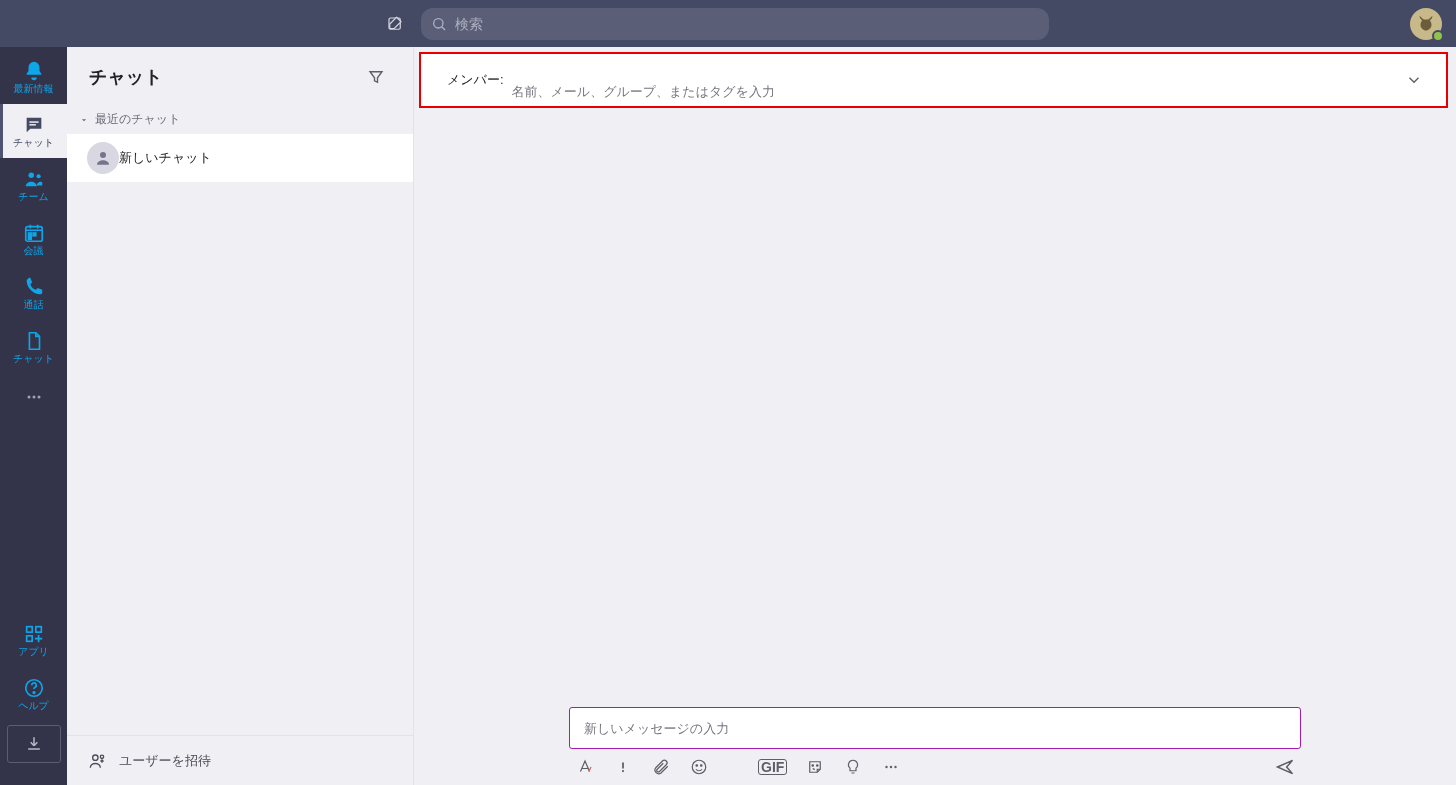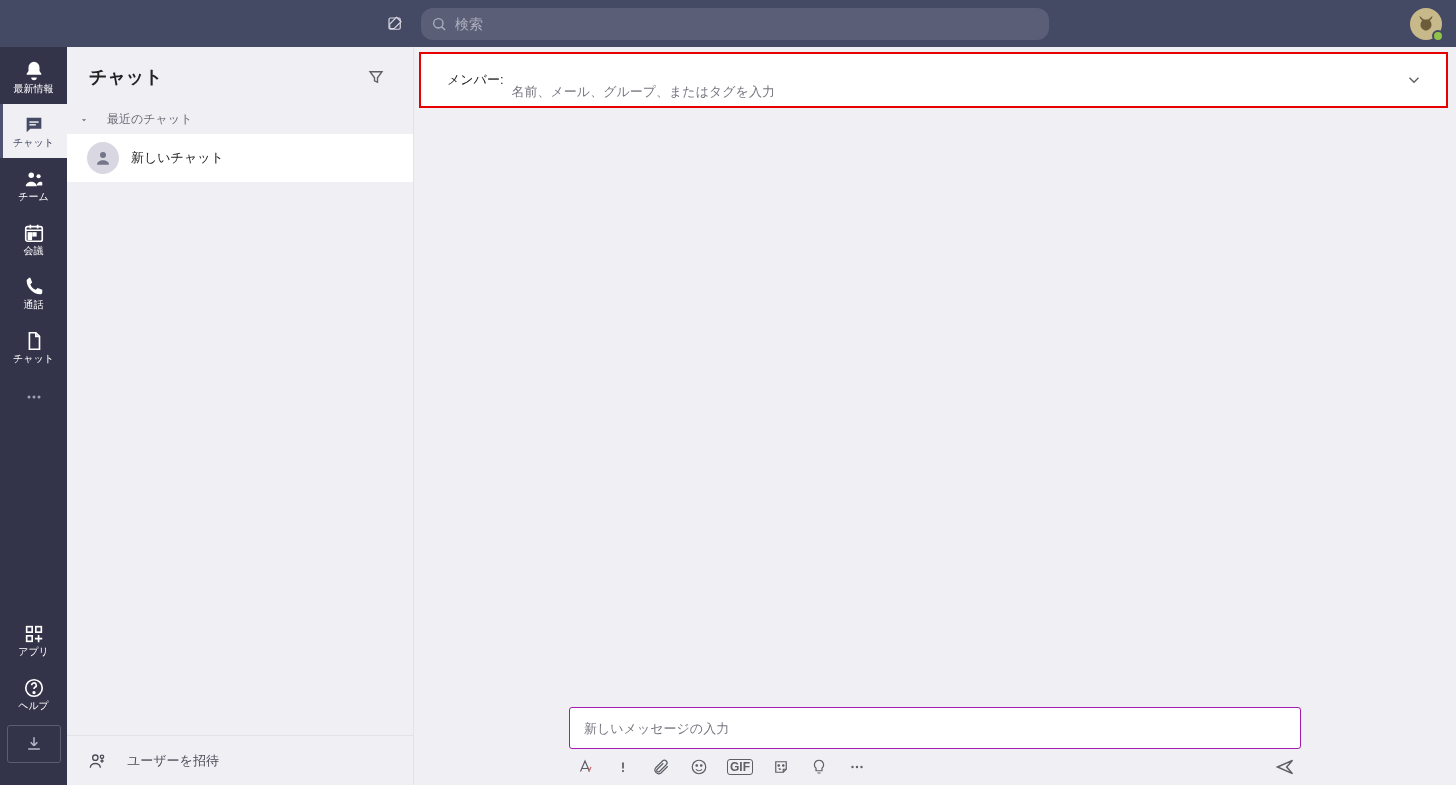--- a/index.html
+++ b/index.html
@@ -11,56 +11,56 @@
 .searchbar { flex: 0 0 628px; height: 32px; background: #5a5f77; border-radius: 12px; display: flex; align-items: center; padding: 0 10px; gap: 8px; }
 .searchbar svg { color: #b0afc0; flex-shrink: 0; }
 .searchbar input { flex: 1; border: none; background: transparent; outline: none; color: #dcdce4; font-size: 14px; }
 .searchbar input::placeholder { color: #b0afc0; }
 .titlebar-right { margin-left: auto; display: flex; align-items: center; gap: 10px; }
 .avatar-btn { width: 32px; height: 32px; border-radius: 50%; background: #c8b98a; position: relative; display: flex; align-items: center; justify-content: center; }
 .avatar-btn svg.deer { width: 22px; height: 22px; color: #6d5c3a; }
 .presence { width: 12px; height: 12px; border-radius: 50%; background: #91c34a; border: 2px solid #444964; position: absolute; right: -2px; bottom: -2px; }
 .body { flex: 1; display: flex; min-height: 0; }
 .apprail { width: 67px; background: #33344a; display: flex; flex-direction: column; align-items: center; padding-top: 3px; }
-.rail-item { width: 67px; height: 54px; display: flex; flex-direction: column; align-items: center; justify-content: center; gap: 2px; color: #ffffff; cursor: pointer; position: relative; }
+.rail-item { width: 67px; height: 54px; display: flex; flex-direction: column; align-items: center; justify-content: center; gap: 2px; color: #0ea5e9; cursor: pointer; position: relative; }
 .rail-item.active { background: #f0eff4; color: #444964; }
 .rail-item.active::before { content: ""; position: absolute; left: 0; top: 0; bottom: 0; width: 3px; background: #4f5270; }
 .rail-item svg { width: 22px; height: 22px; }
 .rail-item .label { font-size: 10px; line-height: 1; }
 .rail-more { width: 67px; height: 46px; display: flex; align-items: center; justify-content: center; color: #9fa2b4; cursor: pointer; }
 .rail-bottom { margin-top: auto; width: 100%; display: flex; flex-direction: column; align-items: center; padding-bottom: 20px; }
 .rail-download { width: 54px; height: 38px; margin: 4px 0 2px; border: 1px solid #5a5d73; border-radius: 3px; display: flex; align-items: center; justify-content: center; color: #b7b8c8; cursor: pointer; }
 .rail-download svg { width: 20px; height: 20px; }
 .chatlist { width: 347px; background: #f0eff4; display: flex; flex-direction: column; border-right: 1px solid #e3e2ea; }
 .chatlist-header { height: 60px; display: flex; align-items: center; padding: 0 22px 0 22px; }
 .chatlist-title { font-size: 18px; font-weight: 700; color: #232323; flex: 1; }
 .filter-btn { width: 30px; height: 30px; display: flex; align-items: center; justify-content: center; color: #5d5e66; cursor: pointer; }
-.section-head { display: flex; align-items: center; gap: 18px; padding: 4px 14px 6px 12px; color: #6a6b76; font-size: 12px; cursor: pointer; }
+.section-head { display: flex; align-items: center; gap: 6px; padding: 4px 14px 6px 12px; color: #6a6b76; font-size: 12px; cursor: pointer; }
 .section-head svg { width: 10px; height: 10px; }
-.chat-item { height: 48px; display: flex; align-items: center; gap: 12px; padding: 0 16px 0 20px; cursor: pointer; }
+.chat-item { height: 48px; display: flex; align-items: center; padding: 0 16px 0 20px; cursor: pointer; }
 .chat-item.active { background: #ffffff; }
 .chat-avatar { width: 32px; height: 32px; border-radius: 50%; background: #d9d8e2; display: flex; align-items: center; justify-content: center; color: #74758a; }
 .chat-avatar svg { width: 18px; height: 18px; }
 .chat-name { font-size: 13px; color: #232323; }
-.invite-row { margin-top: auto; height: 50px; border-top: 1px solid #e3e2ea; display: flex; align-items: center; gap: 20px; padding: 0 20px; color: #4c4d58; font-size: 13px; cursor: pointer; }
+.invite-row { margin-top: auto; height: 50px; border-top: 1px solid #e3e2ea; display: flex; align-items: center; gap: 12px; padding: 0 20px; color: #4c4d58; font-size: 13px; cursor: pointer; }
 .invite-row svg { width: 20px; height: 20px; }
 .main { flex: 1; display: flex; flex-direction: column; background: #f0eff4; min-width: 0; }
 .members-bar { margin: 5px 8px 0 5px; border: 2px solid #e60000; background: #fff; height: 56px; display: flex; align-items: center; padding: 0 18px 0 26px; gap: 8px; }
 .members-label { font-size: 13px; color: #232323; }
 .members-input { flex: 1; border: none; outline: none; font-size: 13px; color: #232323; background: transparent; margin-top: 23px; }
 .members-input::placeholder { color: #767680; }
 .expand-btn { width: 28px; height: 28px; display: flex; align-items: center; justify-content: center; color: #5d5e66; cursor: pointer; }
 .chat-canvas { flex: 1; }
 .compose-area { padding: 0 0 8px 0; display: flex; flex-direction: column; align-items: center; }
 .compose-box { width: 732px; background: #fff; border: 1px solid #a21caf; border-radius: 3px; min-height: 42px; display: flex; align-items: center; padding: 0 14px; margin-bottom: 8px; }
 .compose-box input { flex: 1; border: none; outline: none; font-size: 13px; color: #232323; }
 .compose-box input::placeholder { color: #767680; }
 .compose-toolbar { width: 732px; display: flex; align-items: center; gap: 18px; padding: 0 6px; color: #5d5e66; }
 .compose-toolbar .tb { width: 20px; height: 20px; display: flex; align-items: center; justify-content: center; cursor: pointer; }
-.compose-toolbar .gif { border: 1.4px solid #5d5e66; border-radius: 3px; padding: 0 2px; font-size: 12px; font-weight: 700; width: auto; height: 16px; line-height: 14px; }
+.compose-toolbar .gif { border: 1.4px solid #5d5e66; border-radius: 3px; padding: 0 2px; font-size: 14px; font-weight: 700; width: auto; height: 16px; line-height: 14px; margin-left: 31px; }
 .compose-toolbar .spacer { flex: 1; }
 .compose-toolbar .send { color: #5d5e66; }
 </style>
 </head>
 <body>
 
 <div class="app">
   <div class="titlebar">
     <div class="titlebar-spacer"></div>
     <div class="compose-icon">

